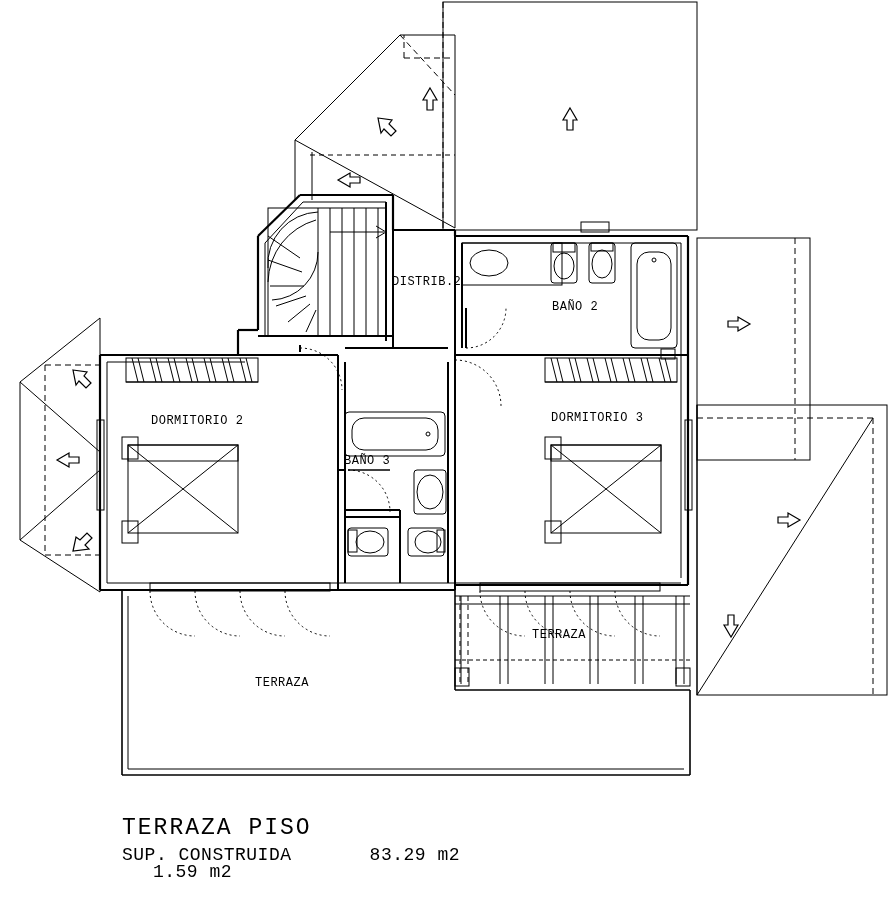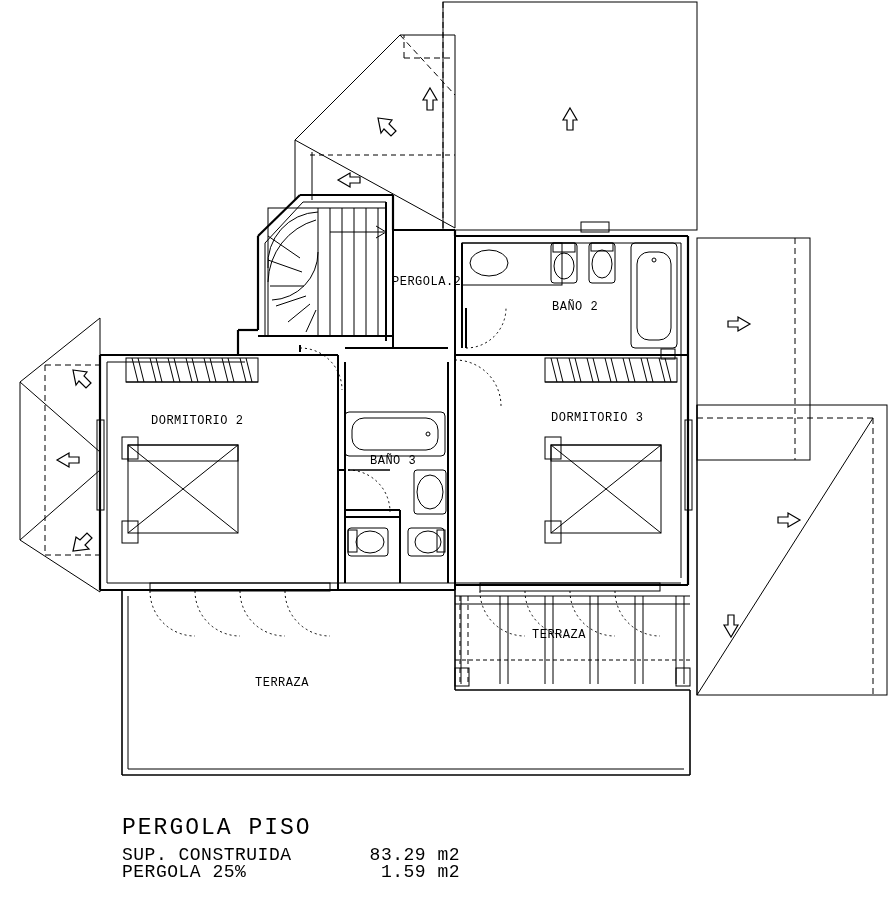--- a/index.html
+++ b/index.html
@@ -359,33 +359,32 @@
         <path d="M750 324 L738 317 L738 321 L728 321 L728 327 L738 327 L738 331 Z"></path>
 
         <path d="M800 520 L788 513 L788 517 L778 517 L778 523 L788 523 L788 527 Z"></path>
 
         <path d="M731 637 L724 625 L728 625 L728 615 L734 615 L734 625 L738 625 Z"></path>
       </g>
 
     </g>
   </svg>
 
-  <div class="room-label" style="left:392px; top:275px;">PERGOLA.2</div>
+  <div class="room-label" style="left:392px; top:275px;">DISTRIB.2</div>
   <div class="room-label" style="left:552px; top:300px;">BAÑO 2</div>
   <div class="room-label" style="left:151px; top:414px;">DORMITORIO 2</div>
-  <div class="room-label" style="left:370px; top:454px;">BAÑO 3</div>
+  <div class="room-label" style="left:344px; top:454px;">BAÑO 3</div>
   <div class="room-label" style="left:551px; top:411px;">DORMITORIO 3</div>
   <div class="room-label" style="left:532px; top:628px;">TERRAZA</div>
   <div class="room-label" style="left:255px; top:676px;">TERRAZA</div>
 
   <div class="title-block">
-    <div class="main-title">PERGOLA PISO</div>
+    <div class="main-title">TERRAZA PISO</div>
     <div class="legend-row">
       <span class="lbl">SUP. CONSTRUIDA</span>
       <span class="val">83.29 m2</span>
     </div>
     <div class="legend-row">
-      <span class="lbl">PERGOLA 25%</span>
       <span class="val">1.59 m2</span>
     </div>
   </div>
 
 </div>
 
 </body></html>

